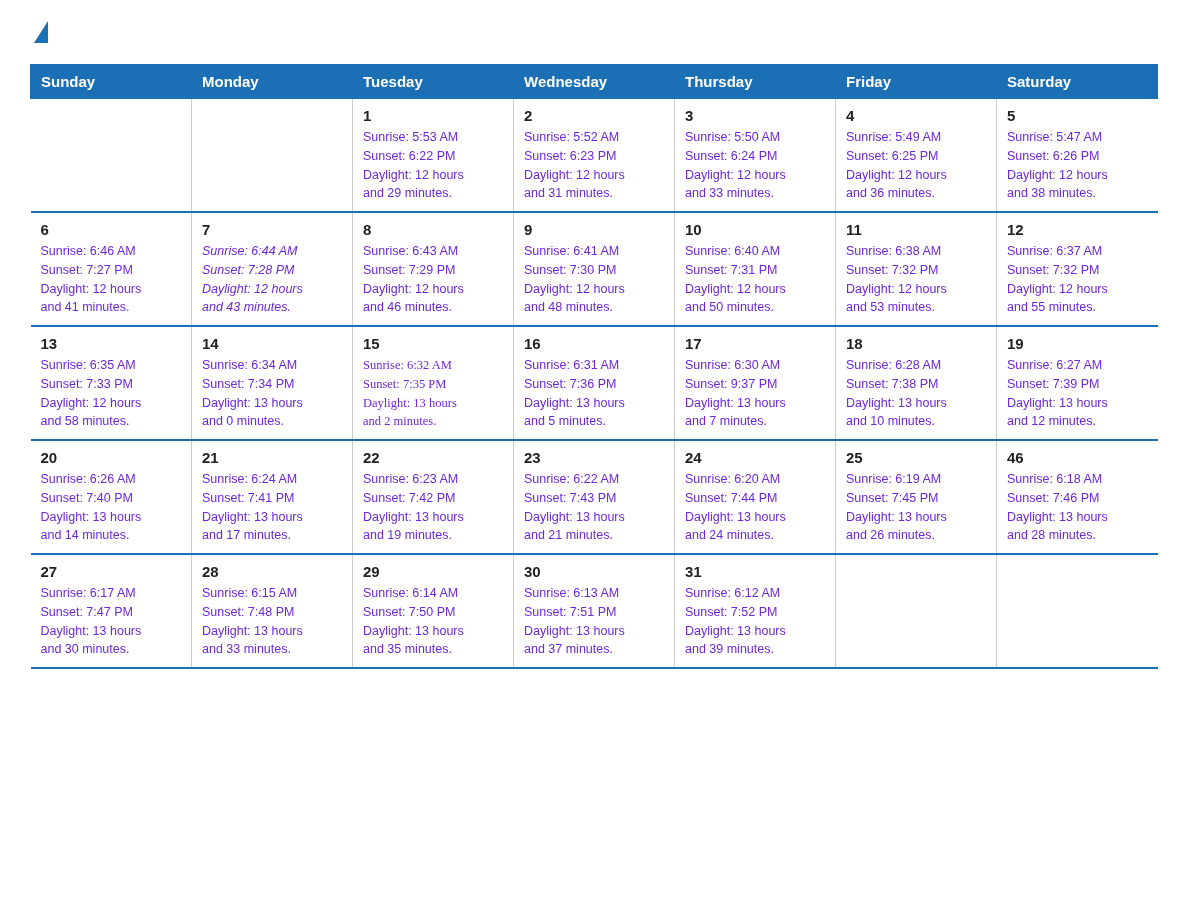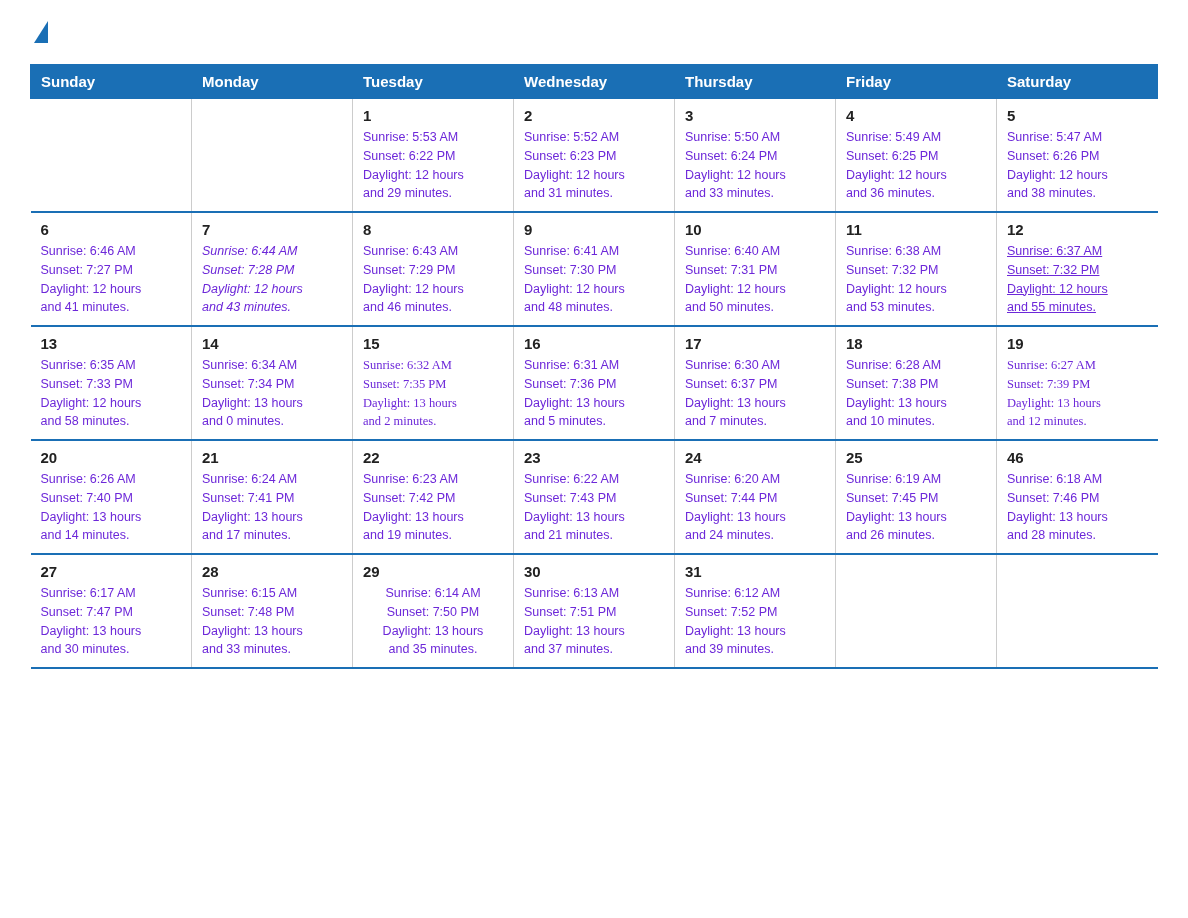--- a/index.html
+++ b/index.html
@@ -209,21 +209,21 @@
         </td>
         <td>
           <span class="day-num">11</span>
           <div class="day-info" style="white-space: pre-line;">Sunrise: 6:38 AM
 Sunset: 7:32 PM
 Daylight: 12 hours
 and 53 minutes.</div>
         </td>
         <td>
           <span class="day-num">12</span>
-          <div class="day-info" style="white-space: pre-line; text-decoration: underline;">Sunrise: 6:37 AM
+          <div class="day-info" style="white-space: pre-line;">Sunrise: 6:37 AM
 Sunset: 7:32 PM
 Daylight: 12 hours
 and 55 minutes.</div>
         </td>
       </tr>
       <tr>
         <td>
           <span class="day-num">13</span>
           <div class="day-info" style="white-space: pre-line;">Sunrise: 6:35 AM
 Sunset: 7:33 PM
@@ -247,34 +247,34 @@
         <td>
           <span class="day-num">16</span>
           <div class="day-info" style="white-space: pre-line;">Sunrise: 6:31 AM
 Sunset: 7:36 PM
 Daylight: 13 hours
 and 5 minutes.</div>
         </td>
         <td>
           <span class="day-num">17</span>
           <div class="day-info" style="white-space: pre-line;">Sunrise: 6:30 AM
-Sunset: 6:37 PM
+Sunset: 9:37 PM
 Daylight: 13 hours
 and 7 minutes.</div>
         </td>
         <td>
           <span class="day-num">18</span>
           <div class="day-info" style="white-space: pre-line;">Sunrise: 6:28 AM
 Sunset: 7:38 PM
 Daylight: 13 hours
 and 10 minutes.</div>
         </td>
         <td>
           <span class="day-num">19</span>
-          <div class="day-info" style="white-space: pre-line; font-family: Liberation Serif, serif;">Sunrise: 6:27 AM
+          <div class="day-info" style="white-space: pre-line;">Sunrise: 6:27 AM
 Sunset: 7:39 PM
 Daylight: 13 hours
 and 12 minutes.</div>
         </td>
       </tr>
       <tr>
         <td>
           <span class="day-num">20</span>
           <div class="day-info" style="white-space: pre-line;">Sunrise: 6:26 AM
 Sunset: 7:40 PM
@@ -334,21 +334,21 @@
         </td>
         <td>
           <span class="day-num">28</span>
           <div class="day-info" style="white-space: pre-line;">Sunrise: 6:15 AM
 Sunset: 7:48 PM
 Daylight: 13 hours
 and 33 minutes.</div>
         </td>
         <td>
           <span class="day-num">29</span>
-          <div class="day-info" style="white-space: pre-line; text-align: center;">Sunrise: 6:14 AM
+          <div class="day-info" style="white-space: pre-line;">Sunrise: 6:14 AM
 Sunset: 7:50 PM
 Daylight: 13 hours
 and 35 minutes.</div>
         </td>
         <td>
           <span class="day-num">30</span>
           <div class="day-info" style="white-space: pre-line;">Sunrise: 6:13 AM
 Sunset: 7:51 PM
 Daylight: 13 hours
 and 37 minutes.</div>

